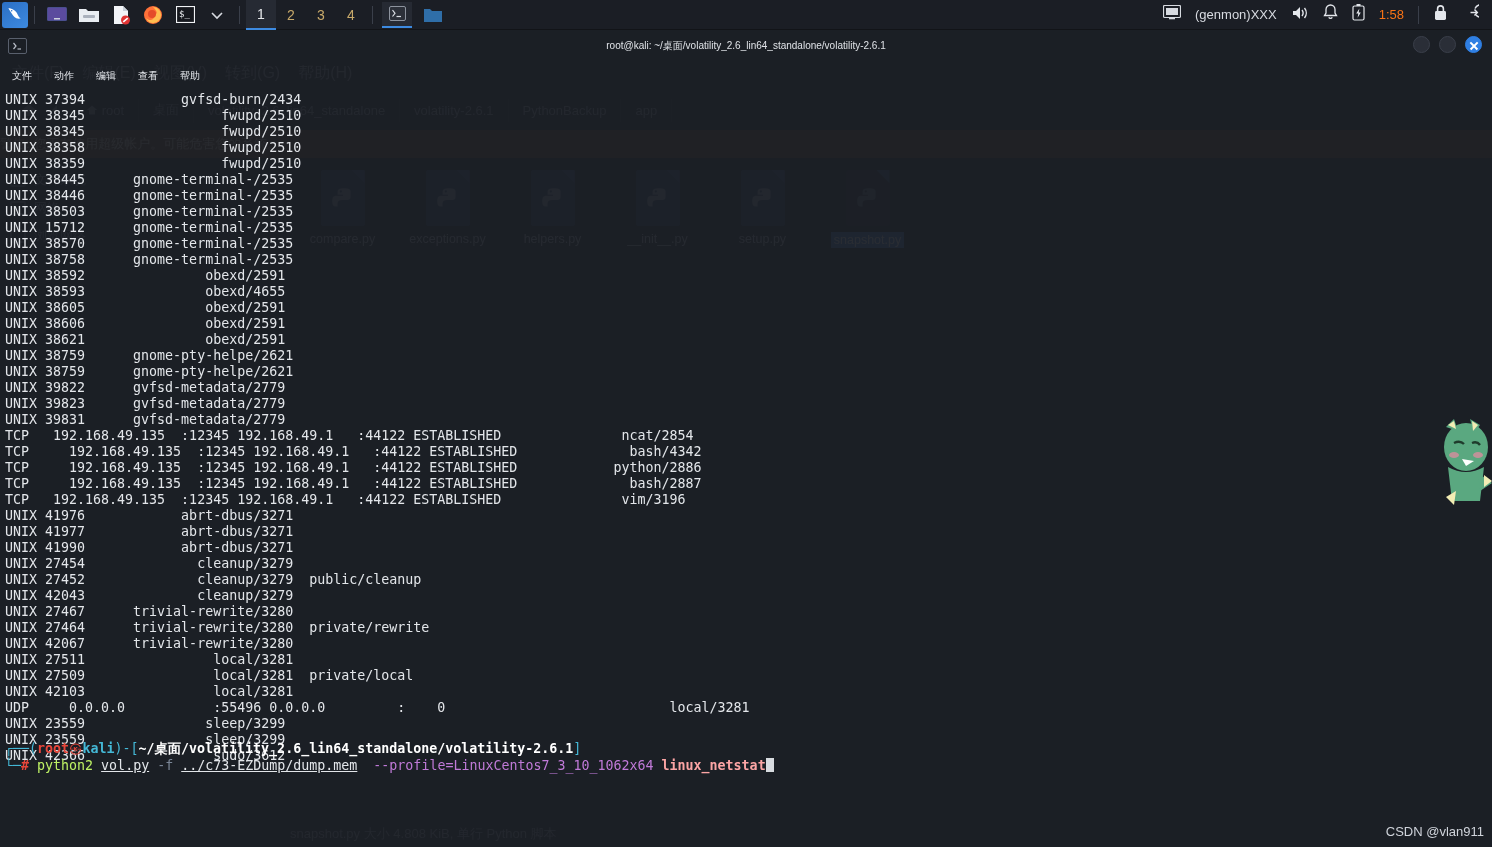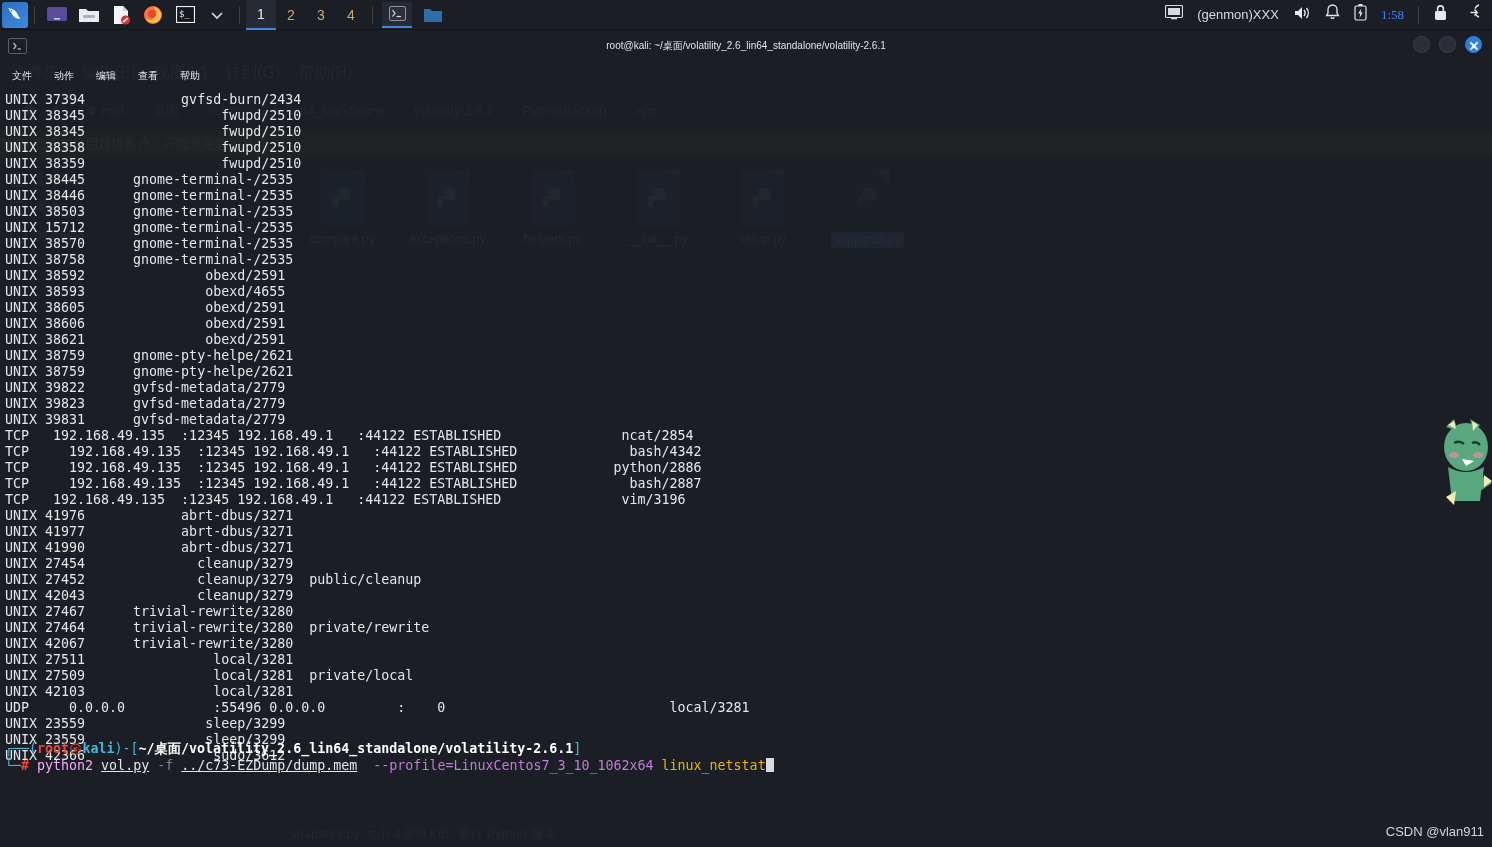--- a/index.html
+++ b/index.html
@@ -29,21 +29,21 @@
     color:#c8a96a; font-size:14px; font-family:"Liberation Sans", sans-serif;
   }
   .tb-ws.active { color:#e7e9ec; background:#262a33; border-bottom:2px solid #3d8ae0; }
   .tb-app {
     width:30px; height:26px; margin:0 3px; display:flex; align-items:center; justify-content:center;
   }
   .tb-app.active { background:#262a33; border-bottom:2px solid #3d8ae0; }
   .tb-right { margin-left:auto; display:flex; align-items:center; padding-right:6px; }
   .tb-right > * { margin:16px 7px; }
   .tb-genmon { color:#d7dae0; font-size:13px; font-family:"Liberation Sans", sans-serif; }
-  .tb-clock { color:#3b82f6; font-size:13px; font-family:Liberation Serif, serif; }
+  .tb-clock { color:#f97316; font-size:13px; font-family:Liberation Sans, sans-serif; }
 
   
   #filemgr {
     position:absolute; left:0; top:30px; width:1492px; height:817px;
     opacity:0.30; pointer-events:none;
   }
   .fm-menubar {
     position:absolute; left:0; top:30px; width:1492px; height:26px;
     color:#9aa0ab; font-size:16px; display:flex; align-items:center; gap:18px;
     padding-left:12px; font-family:"Liberation Sans", sans-serif;
@@ -142,25 +142,25 @@
 
   .term-prompt { position:absolute; left:5px; top:710px; font-family:"DejaVu Sans Mono","Liberation Mono", monospace; font-size:13.3px; line-height:17px; }
   .pr-line { white-space:pre; height:17px; }
   .c-frame { color:#44b8d6; }
   .c-root  { color:#e8463a; font-weight:bold; }
   .c-at    { color:#e8463a; }
   .c-kali  { color:#44b8d6; font-weight:bold; }
   .c-brk   { color:#44b8d6; }
   .c-path  { color:#ffffff; font-weight:bold; }
   .c-hash  { color:#e8463a; font-weight:bold; }
-  .c-cmd   { color:#f0abfc; }
+  .c-cmd   { color:#bef264; }
   .c-file  { color:#e3e6ea; text-decoration:underline; }
   .c-flag  { color:#7b8798; }
   .c-opt   { color:#c07ad8; }
-  .c-plain { color:#eab308; }
+  .c-plain { color:#fca5a5;font-weight:bold; }
   .cursor { display:inline-block; width:8px; height:14px; background:#d8dbe0; vertical-align:-2px; }
 
   
   #mascot { position:absolute; right:0; top:413px; width:52px; height:105px; }
 
   
   #watermark {
     position:absolute; right:8px; bottom:8px; color:#cfd3da; font-size:13px;
     font-family:"Liberation Sans", sans-serif;
   }

